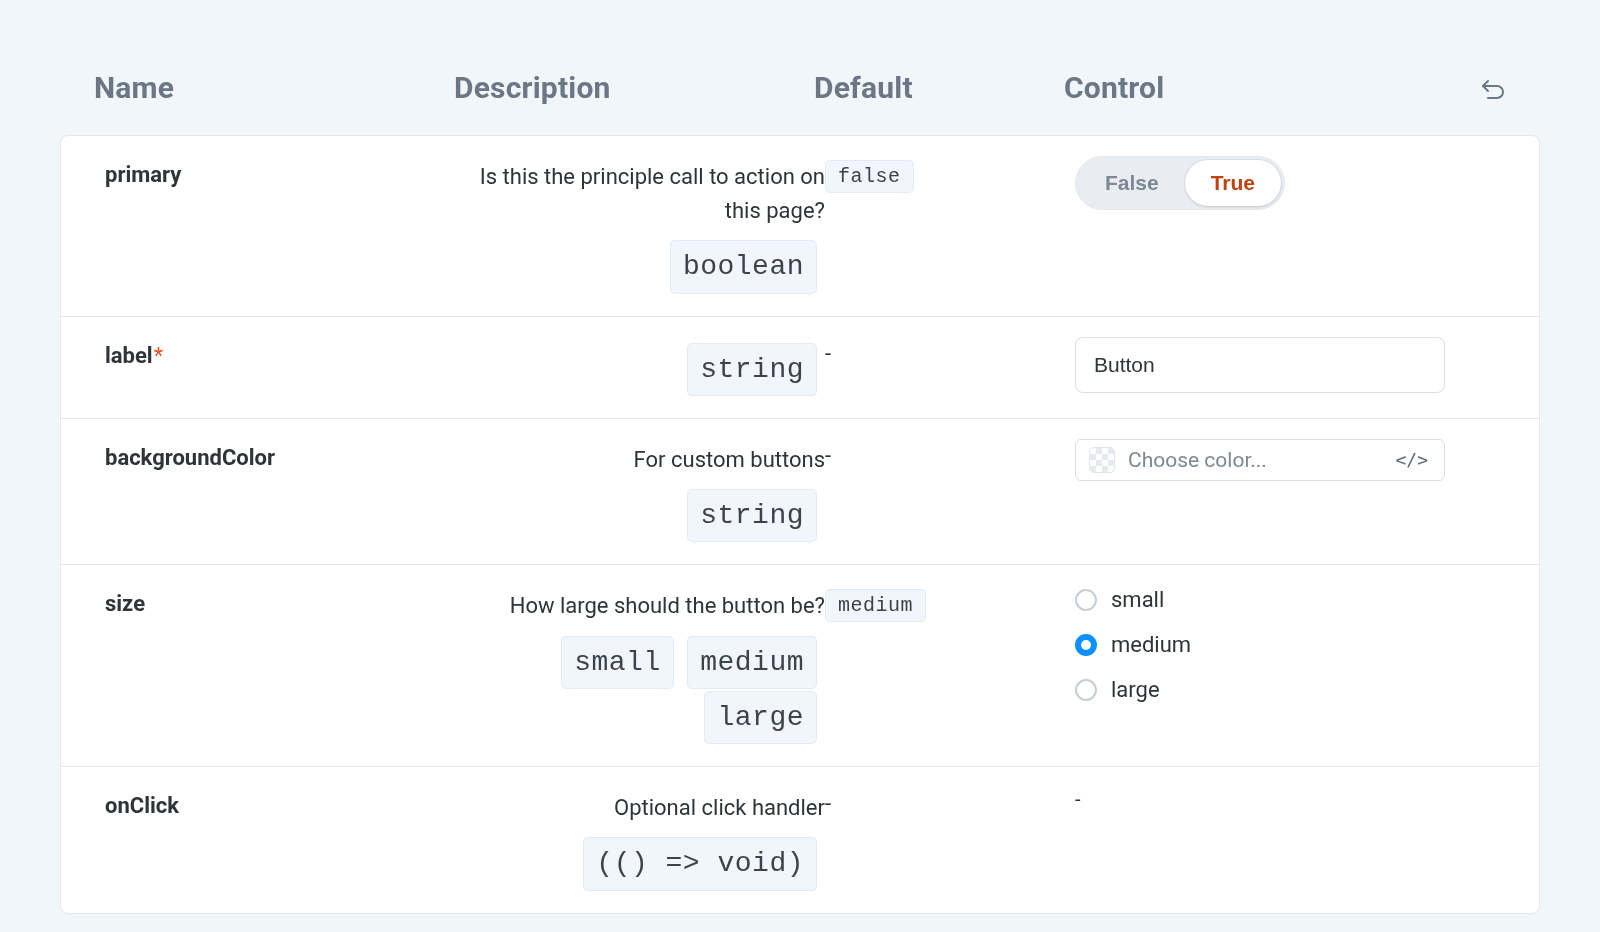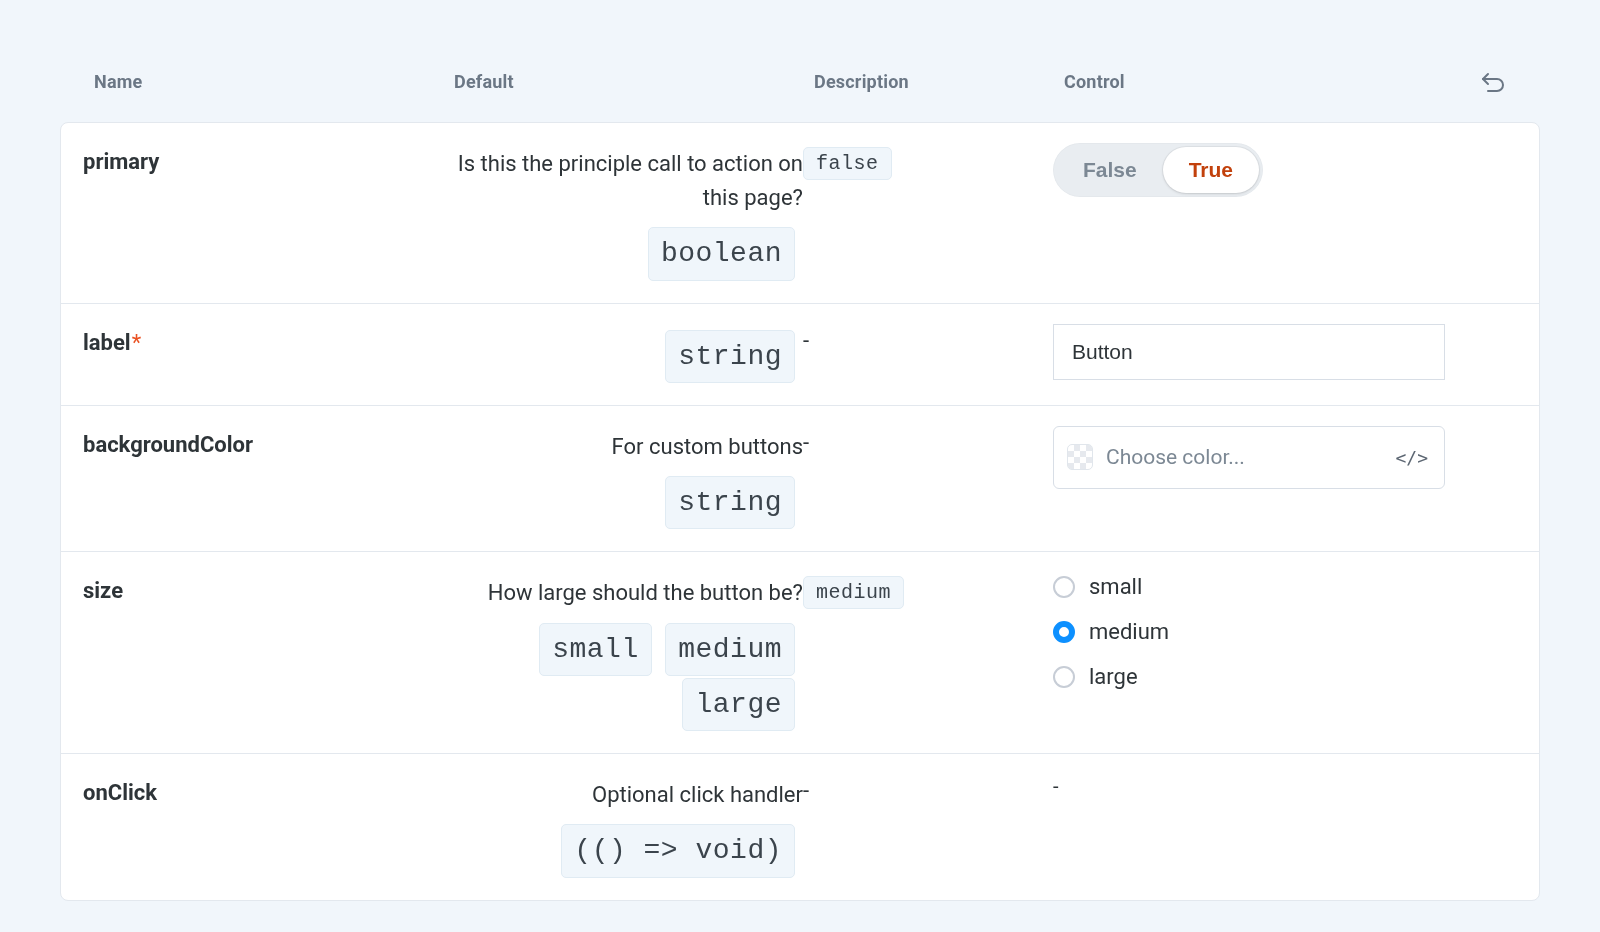--- a/index.html
+++ b/index.html
@@ -16,38 +16,38 @@
 
   
   .head-row {
     display: grid;
     grid-template-columns: 360px 360px 250px 1fr 60px;
     align-items: center;
     padding: 30px 34px 30px 34px;
   }
   .head-row .th {
     font-weight: 700;
-    font-size: 18px;
+    font-size: 30px;
     color: #6b7785;
     letter-spacing: 0.2px;
   }
   .reset { justify-self: end; color:#6b7785; }
   .reset svg { display:block; }
 
   
   .card {
     background: #fff;
     border: 1px solid #e3e8ee;
     border-radius: 8px;
     overflow: hidden;
   }
   .row {
     display: grid;
     grid-template-columns: 360px 360px 250px 1fr 60px;
-    padding: 18px 34px 22px 22px;
+    padding: 18px 34px 22px 44px;
     border-bottom: 1px solid #e3e8ee;
     align-items: flex-start;
   }
   .row:last-child { border-bottom: none; }
 
   .name-cell {
     font-weight: 700;
     font-size: 22px;
     color: #2e3438;
     padding-top: 8px;
@@ -122,36 +122,36 @@
   .seg-btn.active {
     background: #fff;
     color: #c2410c;
     box-shadow: 0 1px 3px rgba(0,0,0,.12), 0 0 0 1px rgba(0,0,0,.04);
   }
 
   
   .text-input {
     width: 100%;
     border: 1px solid #d8dee6;
-    border-radius: 0;
+    border-radius: 8px;
     height: 56px;
     padding: 0 18px;
     font-size: 21px;
     color: #2e3438;
     background:#fff;
   }
 
   
   .color-ctl {
     display:flex;
     align-items:center;
     gap: 14px;
     border: 1px solid #d8dee6;
     border-radius: 6px;
-    height: 63px;
+    height: 42px;
     padding: 0 16px 0 14px;
     background:#fff;
     justify-content: space-between;
   }
   .color-left { display:flex; align-items:center; gap:14px; }
   .swatch {
     width: 24px;
     height: 24px;
     border-radius: 4px;
     background:
@@ -178,22 +178,22 @@
     border: 6px solid #0d90ff;
   }
 </style>
 </head>
 <body>
 
 <div class="wrap">
 
   <div class="head-row">
     <div class="th">Name</div>
+    <div class="th">Description</div>
     <div class="th">Default</div>
-    <div class="th">Description</div>
     <div class="th">Control</div>
     <div class="reset">
       <span>
         <svg width="26" height="22" viewBox="0 0 26 22" fill="none" stroke="#6b7785" stroke-width="2" stroke-linecap="round" stroke-linejoin="round">
           <path d="M3 9 H17 a6 6 0 0 1 6 6 v0 a6 6 0 0 1 -6 6 H8"></path>
           <polyline points="8 4 3 9 8 14"></polyline>
         </svg>
       </span>
     </div>
   </div>

